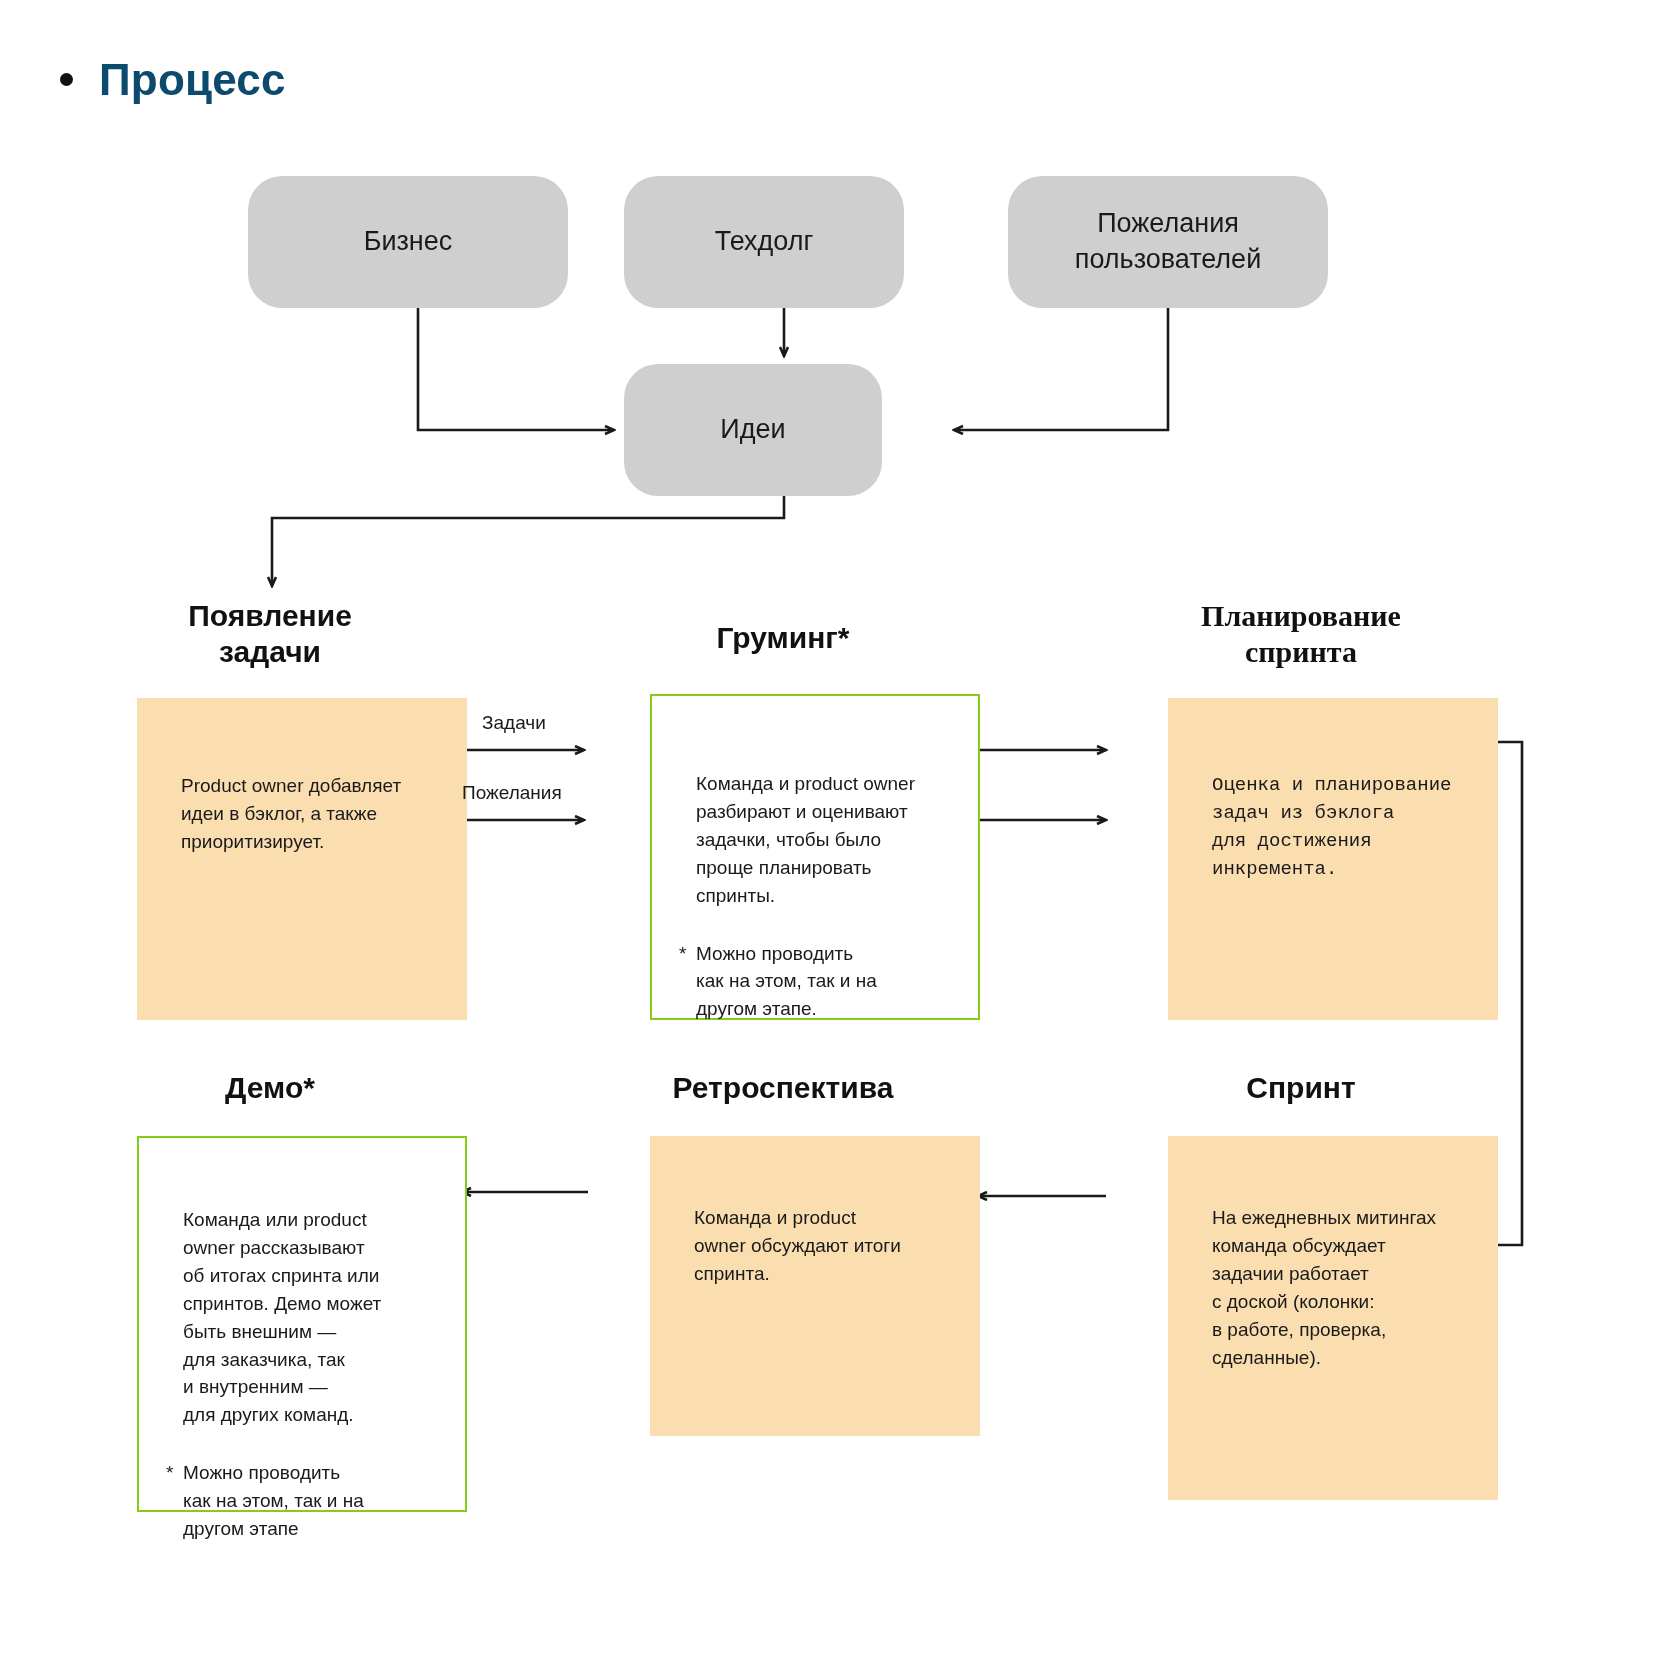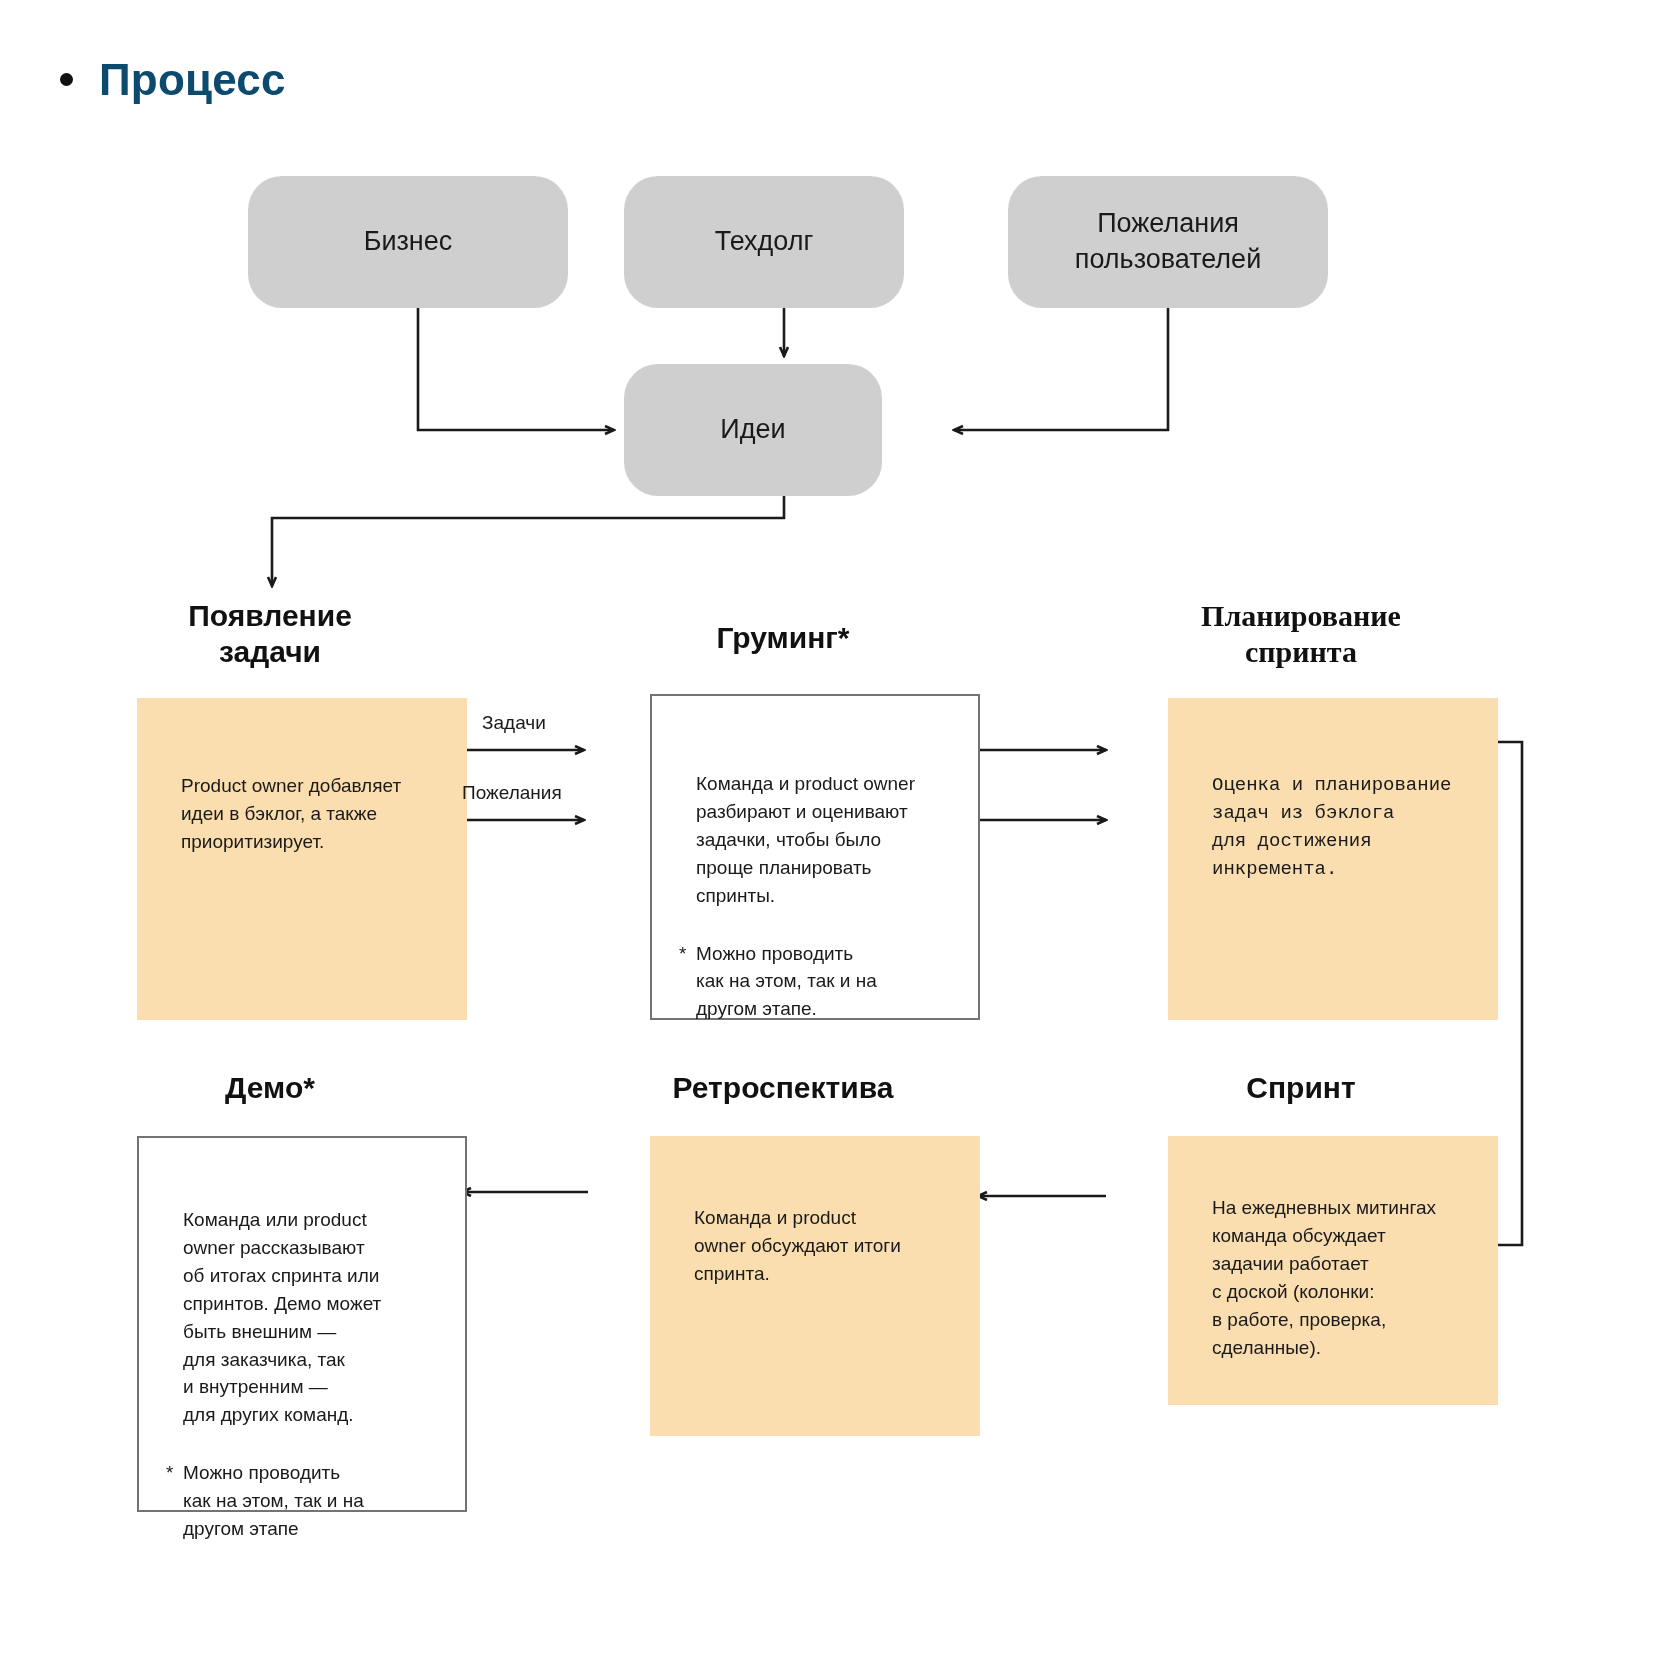--- a/index.html
+++ b/index.html
@@ -80,30 +80,30 @@
   .panel {
     position: absolute;
     font-size: 19px;
     line-height: 1.47;
     color: #1a1a1a;
     padding: 46px 36px 20px 44px;
     white-space: pre-line;
     margin-left: 32px;
   }
   .panel.orange { background: #fbdeb0; }
-  .panel.outline { background: #ffffff; border: 2px solid #737373; }
+  .panel.outline { background: #ffffff; border: 2px solid #84cc16; }
   .panel .note { display: block; margin-top: 30px; }
   .panel .note .star { position: absolute; margin-left: -17px; }
 
   #panel-task     { left: 105px;  top: 698px;  width: 330px; height: 322px; }
   #panel-grooming { left: 618px;  top: 694px;  width: 330px; height: 326px; }
   #panel-planning { left: 1136px; top: 698px;  width: 330px; height: 322px; font-family: Liberation Mono, monospace; }
   #panel-demo     { left: 105px;  top: 1136px; width: 330px; height: 376px; padding-top: 40px; }
   #panel-retro    { left: 618px;  top: 1136px; width: 330px; height: 300px; padding-top: 40px; }
-  #panel-sprint   { left: 1136px; top: 1136px; width: 330px; height: 269px; padding-top: 30px; }
+  #panel-sprint   { left: 1136px; top: 1136px; width: 330px; height: 364px; padding-top: 40px; }
 
   
   .arrow-label {
     position: absolute;
     font-size: 19px;
     color: #1a1a1a;
     white-space: nowrap;
   }
   #lbl-tasks     { left: 482px; top: 712px; }
   #lbl-increment { left: 462px; top: 782px; }

